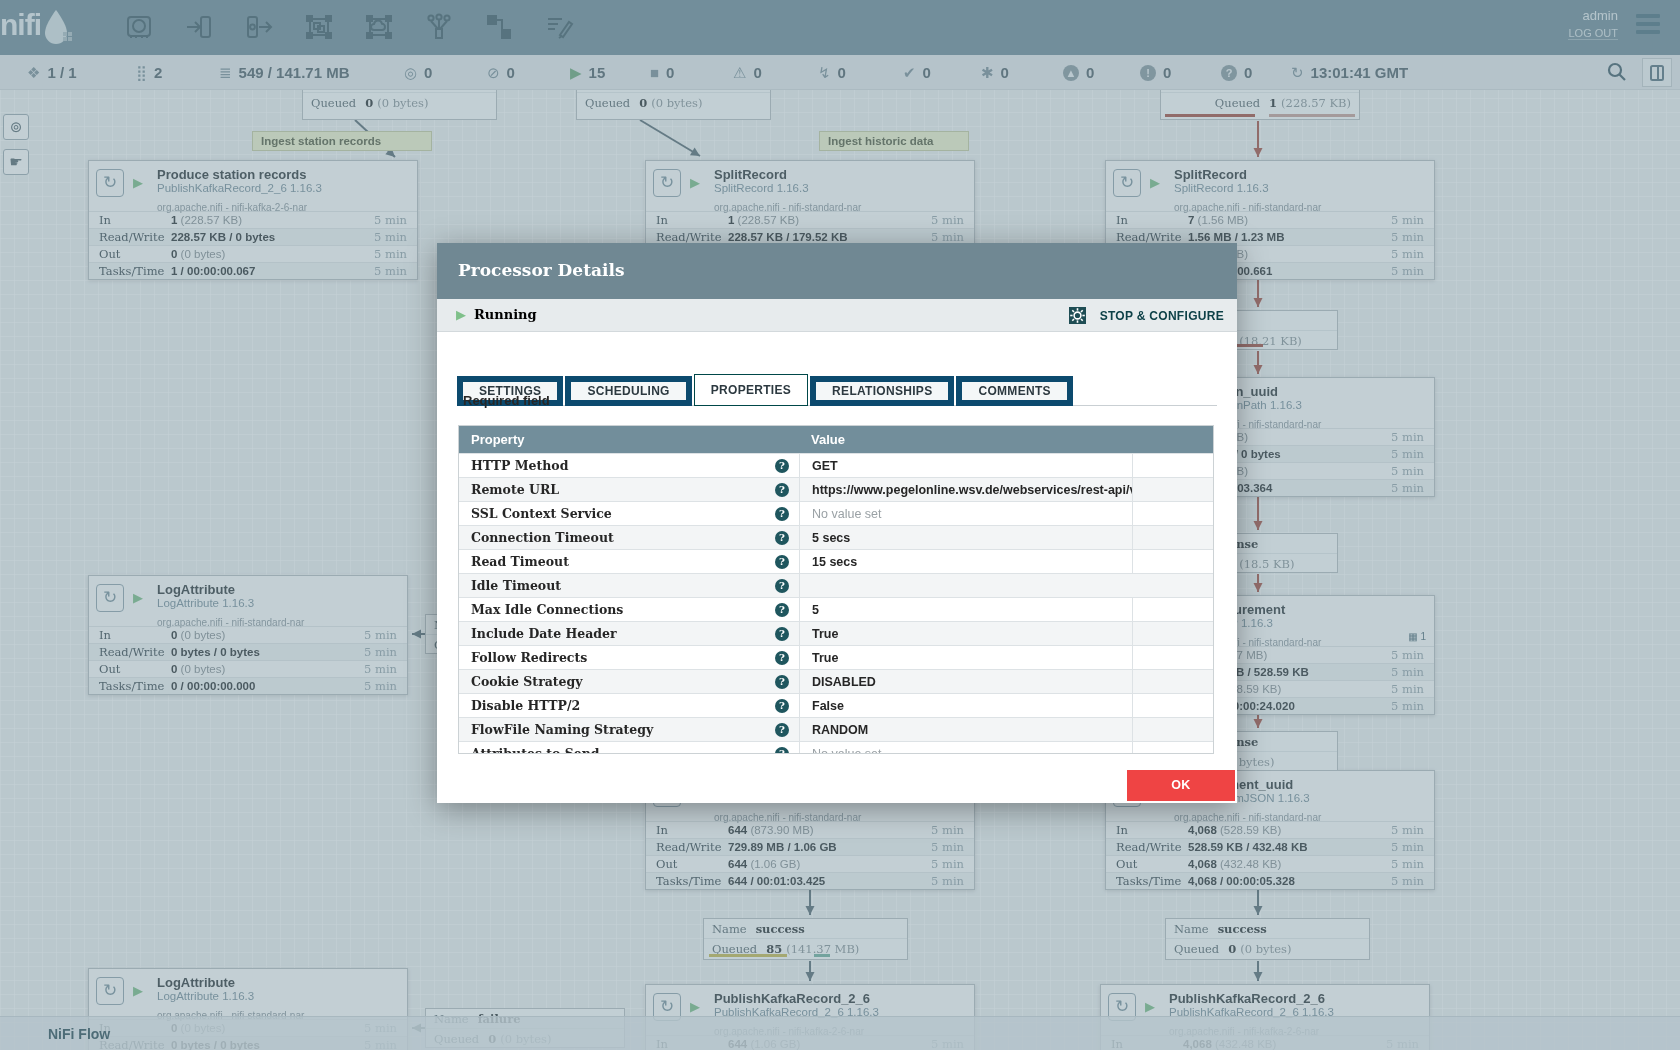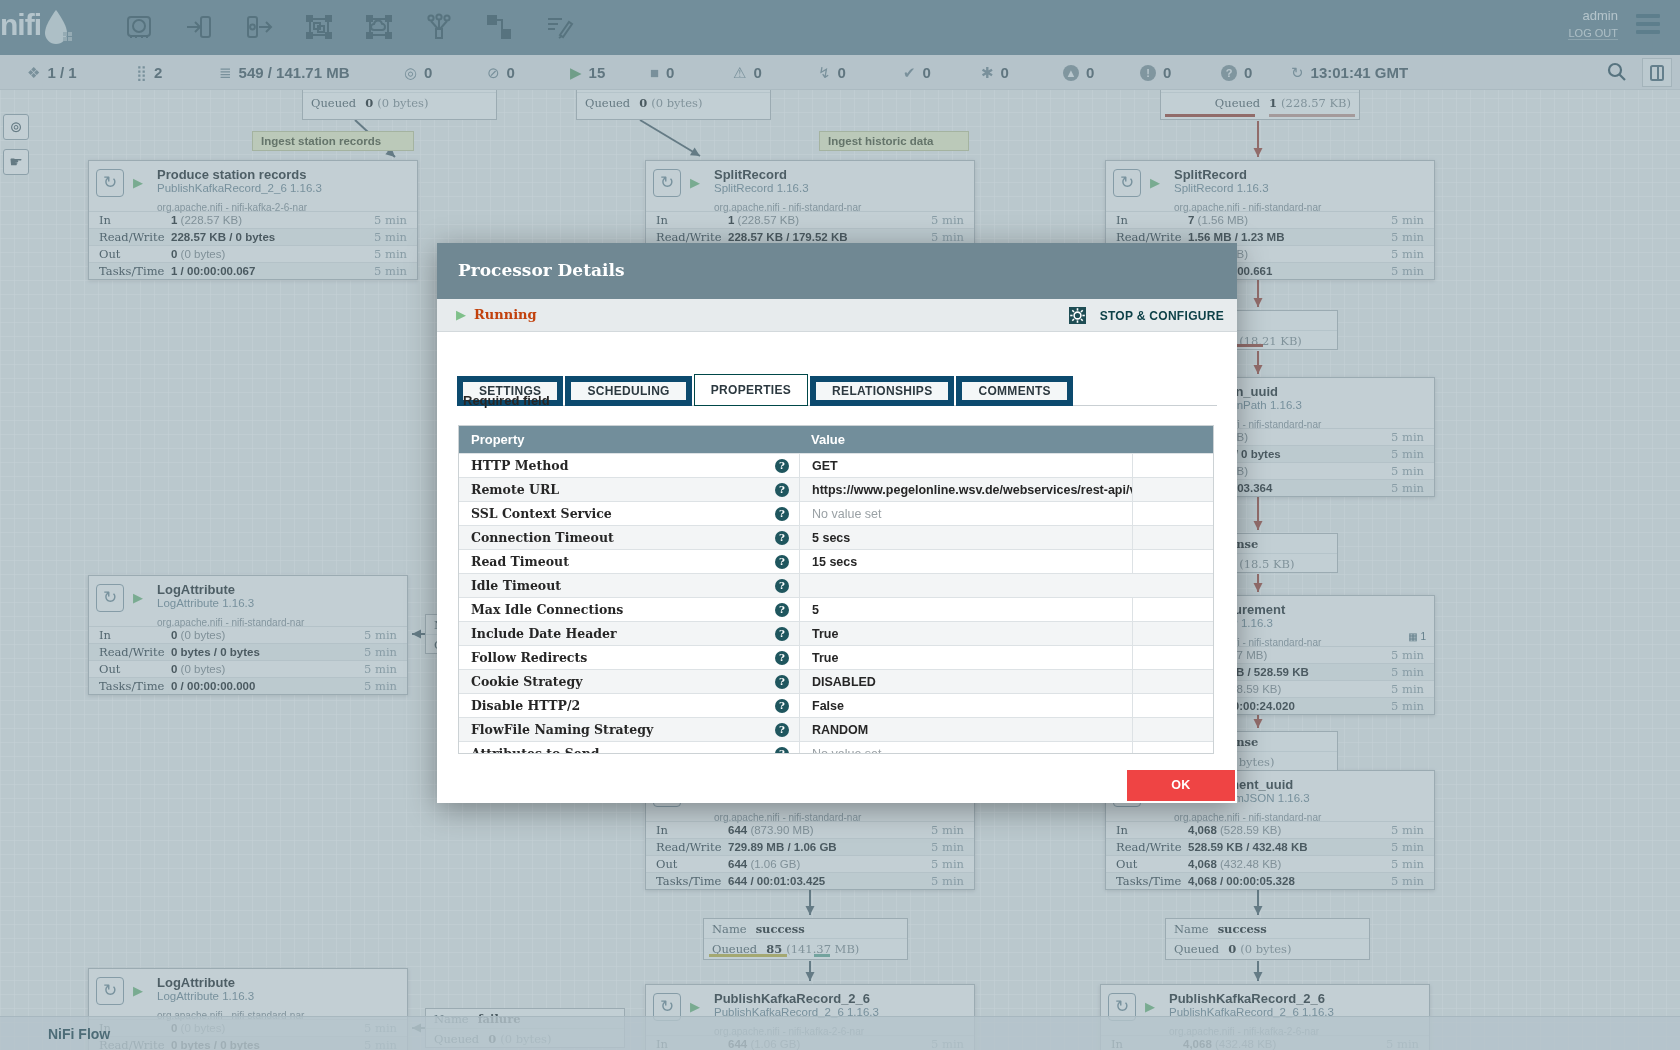--- a/index.html
+++ b/index.html
@@ -79,21 +79,21 @@
   #glass { position:absolute; left:0; top:0; width:1680px; height:1050px; background:rgba(114,142,155,.42); z-index:50; }
 
   
   #dialog { position:absolute; left:437px; top:243px; width:800px; height:560px; background:#fff; z-index:100;
     box-shadow:0 6px 28px rgba(0,0,0,.35); }
   .dlg-header { height:56px; background:#708893; color:#fff; font-family:"DejaVu Serif", serif; font-weight:bold;
     font-size:17px; padding:17px 0 0 21px; }
   .dlg-status { position:relative; height:33px; background:#e7ebed; border-bottom:1px solid #d3d9dc; }
   .dlg-run { position:absolute; left:19px; top:8px; display:flex; align-items:center; gap:8px; }
   .dlg-run .tri { color:#7fc08a; font-size:13px; }
-  .dlg-run .txt { font-family:"DejaVu Serif", serif; font-weight:bold; font-size:13px; color:#c2410c; }
+  .dlg-run .txt { font-family:"DejaVu Serif", serif; font-weight:bold; font-size:13px; color:#000000; }
   .dlg-action { position:absolute; right:13px; top:8px; display:flex; align-items:center; gap:14px;
     font-size:12px; font-weight:bold; color:#0e4148; letter-spacing:.3px; cursor:pointer; }
   .tabs { position:absolute; left:20px; top:132px; right:20px; height:31px; display:flex; gap:2px; align-items:flex-end;
     border-bottom:1px solid #c9cfd3; }
   .tab { height:30px; background:#f4f7f8; border:6px solid #0c4a6e; display:flex; align-items:center; justify-content:center;
     font-size:12px; font-weight:bold; color:#2c3940; padding:0 16px; letter-spacing:.3px; cursor:pointer; position:relative; top:1px; }
   .tab.active { background:#fff; border:1px solid #004849; height:32px; }
   .req { position:absolute; left:26px; top:150px; font-size:13px; font-weight:bold; color:#262626; }
   .ptable { position:absolute; left:21px; top:182px; width:756px; height:329px; overflow:hidden; border:1px solid #ccd2d5; }
   .pt-head { height:27px; background:#728e9b; color:#fff; display:flex; align-items:center; font-size:13px; font-weight:bold; }
@@ -143,21 +143,21 @@
       <polygon points="810,915 814.5,906 805.5,906" fill="#5b6d76"></polygon>
       <line x1="810" y1="961" x2="810" y2="981" stroke="#5b6d76" stroke-width="2"></line>
       <polygon points="810,981 814.5,972 805.5,972" fill="#5b6d76"></polygon>
       <line x1="440" y1="634" x2="412" y2="634" stroke="#5b6d76" stroke-width="2"></line>
       <polygon points="412,634 421,638.5 421,629.5" fill="#5b6d76"></polygon>
       <line x1="450" y1="1028" x2="412" y2="1028" stroke="#5b6d76" stroke-width="2"></line>
       <polygon points="412,1028 421,1032.5 421,1023.5" fill="#5b6d76"></polygon>
     </svg>
 
   <div id="canvas-items">
-      <div class="clabel" style="left: 252px; top: 131px; width: 162px;">Ingest station records</div>
+      <div class="clabel" style="left: 252px; top: 131px; width: 180px;">Ingest station records</div>
       <div class="clabel" style="left: 819px; top: 131px; width: 150px;">Ingest historic data</div>
       <div class="proc" style="left: 88px; top: 160px; width: 330px;">
         <div class="proc-head">
           <span class="picon">↻</span>
           <span class="pplay">▶</span>
           <div class="p-title">Produce station records</div>
           <div class="p-type">PublishKafkaRecord_2_6 1.16.3</div>
           <div class="p-bundle">org.apache.nifi - nifi-kafka-2-6-nar</div>
         </div>
         <div>

